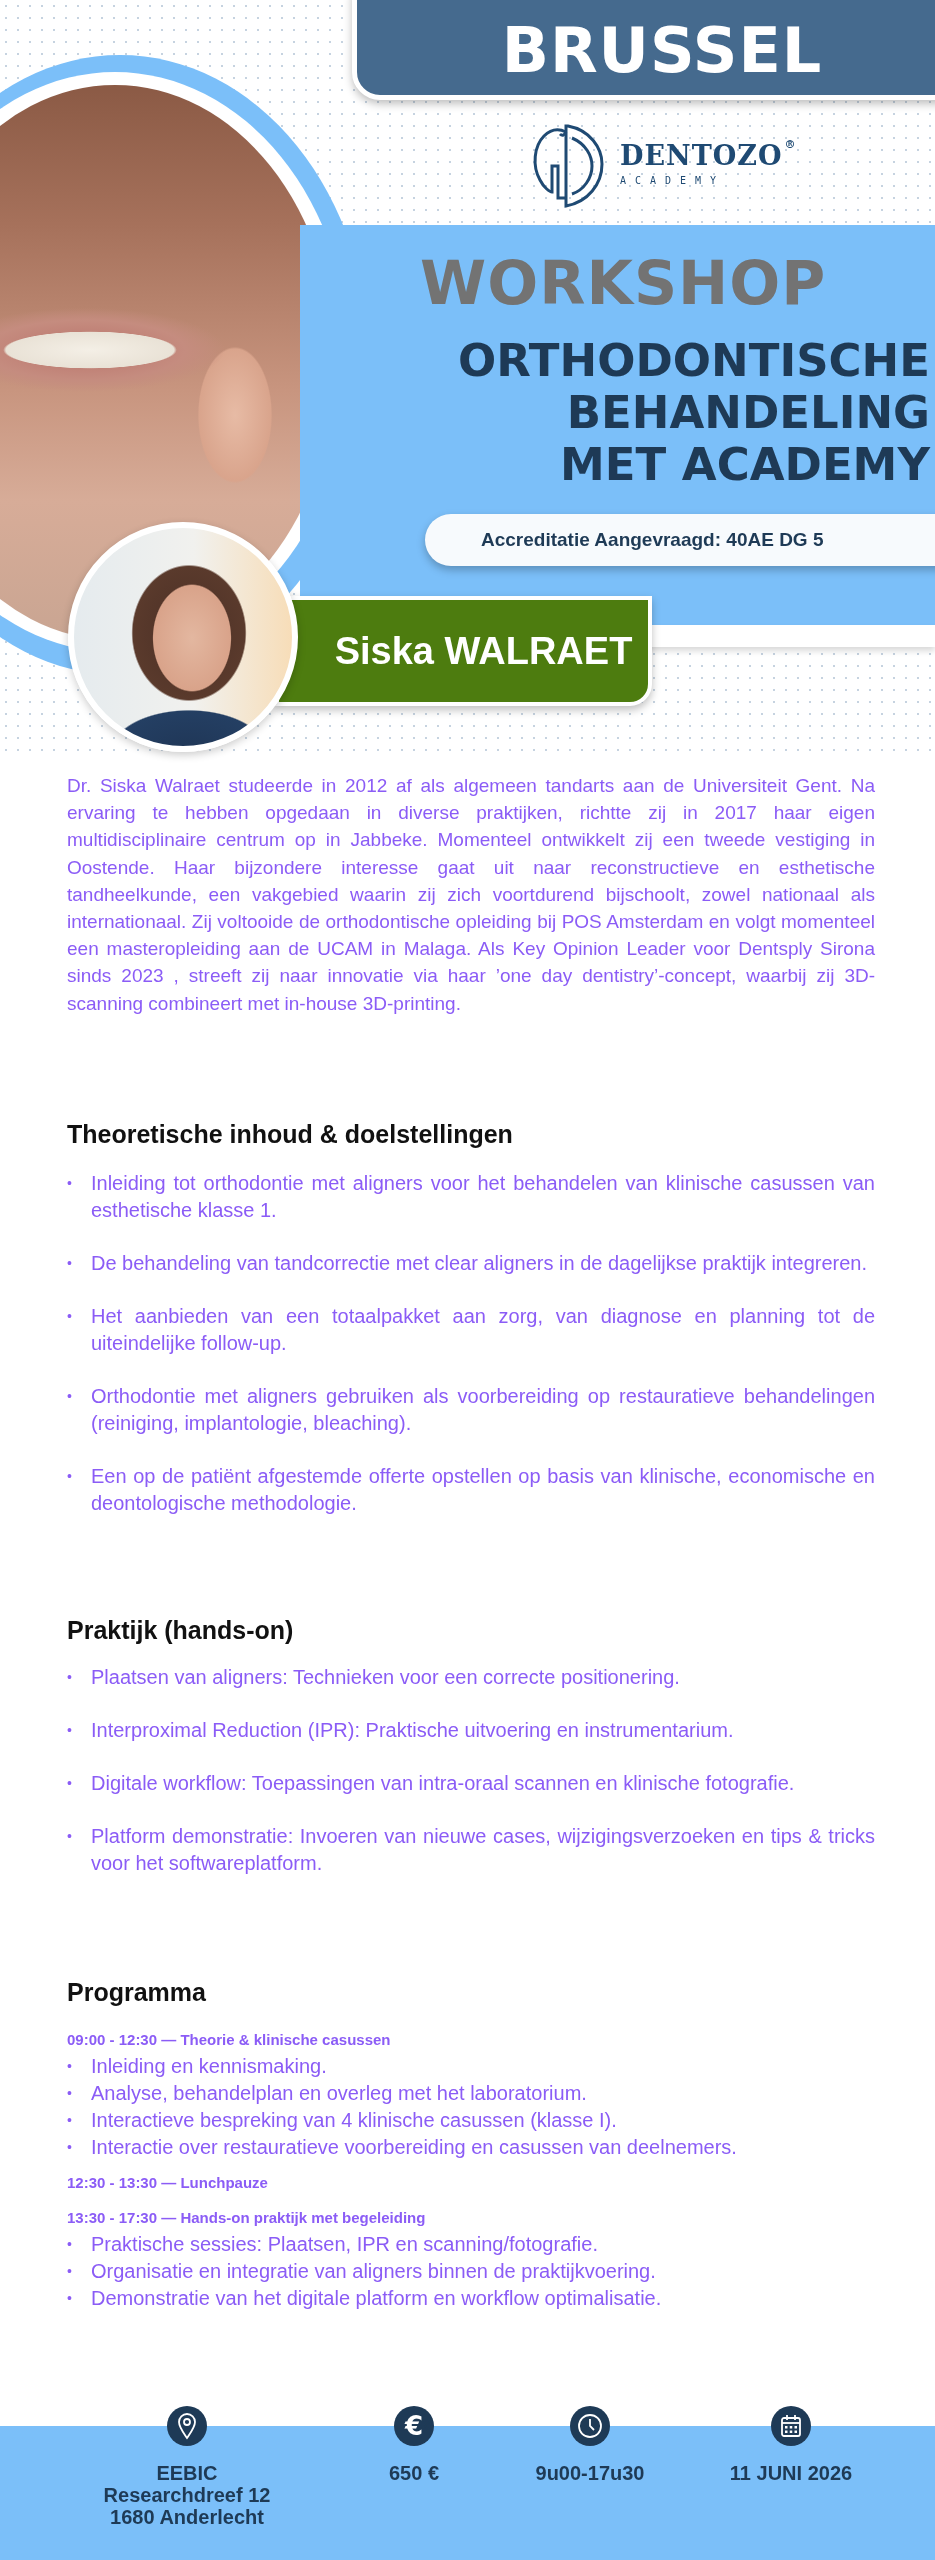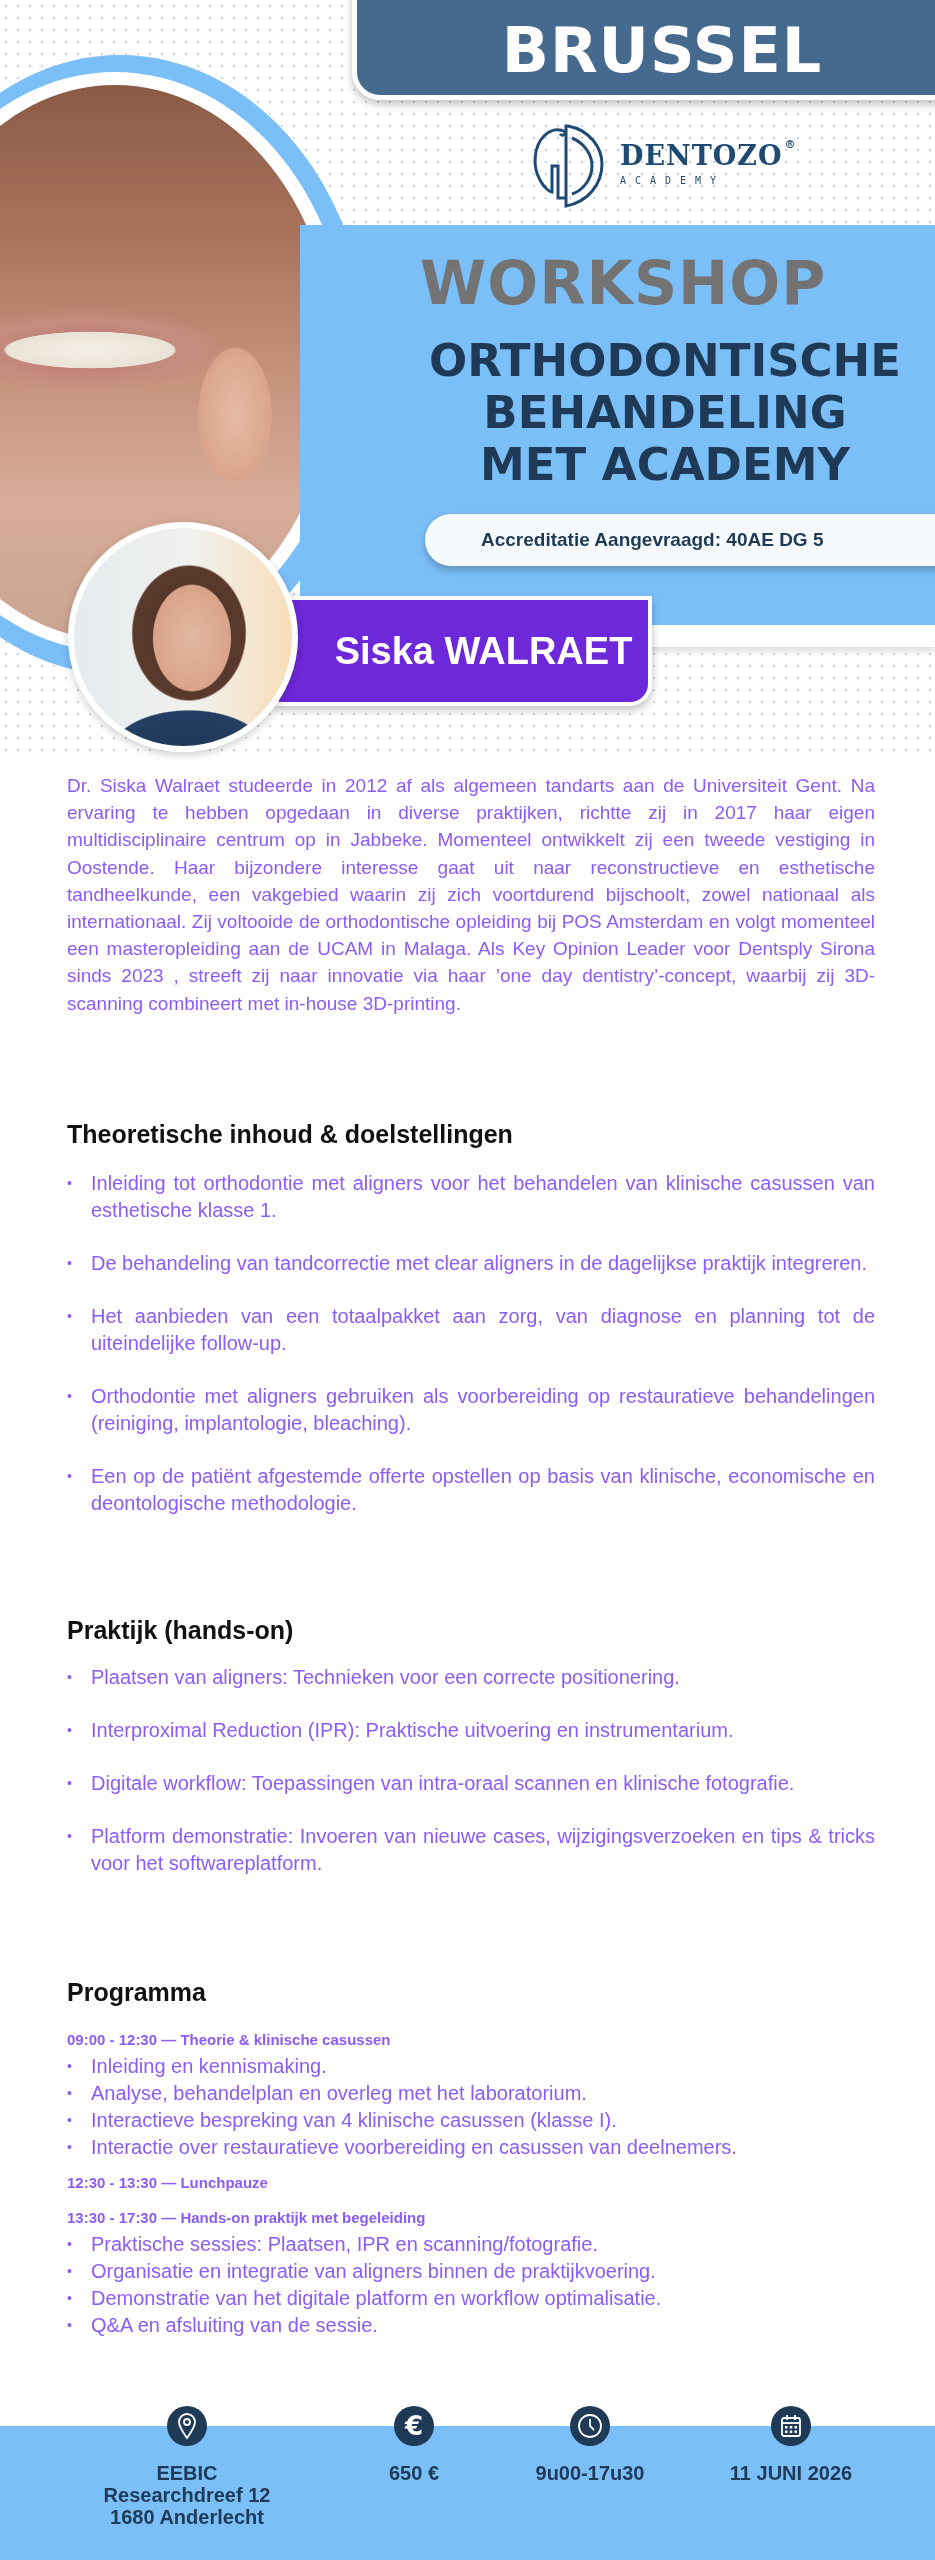--- a/index.html
+++ b/index.html
@@ -60,39 +60,39 @@
         radial-gradient(ellipse 60px 110px at 340px 330px, #e7bba5 0%, #d9a48c 60%, transparent 62%),
         linear-gradient(180deg, #8b5a45 0%, #a6715b 25%, #c8957f 55%, #d7ac98 75%, #c9a592 100%);
     }
 
     .workshop-title {
       position: absolute; left: 420px; top: 248px; width: 480px; text-align: left;
       color: #737373; font-weight: bold; font-size: 60px; letter-spacing: 1px;
       font-family: "DejaVu Sans", sans-serif;
     }
     .subtitle {
-      position: absolute; left: 400px; top: 335px; width: 530px; text-align: center;
+      position: absolute; left: 400px; top: 335px; width: 530px; text-align: right;
       color: #1e3a56; font-weight: bold; font-size: 45px; line-height: 52px;
       font-family: "DejaVu Sans", sans-serif; letter-spacing: 0px;
     }
     .accred-pill {
       position: absolute; left: 425px; top: 514px; width: 560px; height: 52px;
       background: #f7fafd; border-radius: 26px;
       box-shadow: 0 4px 8px rgba(0,0,0,0.25);
       display: flex; align-items: center; padding-left: 56px;
       color: #1e3a56; font-weight: bold; font-size: 19px;
     }
 
     .speaker-band-white {
       position: absolute; left: 600px; top: 625px; width: 335px; height: 22px; background: #ffffff;
       box-shadow: 0 4px 6px rgba(0,0,0,0.15);
     }
     .speaker-box {
       position: absolute; left: 275px; top: 596px; width: 377px; height: 110px;
-      background: #6d28d9; border: 4px solid #ffffff; border-radius: 0 0 22px 0;
+      background: #4d7c0f; border: 4px solid #ffffff; border-radius: 0 0 22px 0;
       box-shadow: 0 4px 8px rgba(0,0,0,0.25);
       display: flex; align-items: center; justify-content: center; padding-left: 40px;
       color: #ffffff; font-size: 38px; font-weight: bold;
     }
     .speaker-photo {
       position: absolute; left: 68px; top: 522px; width: 230px; height: 230px;
       border-radius: 50%; border: 6px solid #ffffff; overflow: hidden;
       box-shadow: 0 3px 8px rgba(0,0,0,0.2);
       background:
         radial-gradient(ellipse 55px 75px at 118px 110px, #e3b7a0 0%, #d9a38a 70%, transparent 72%),
@@ -218,21 +218,20 @@
   </div>
   <div class="prog-block">
     <div class="prog-time">12:30 - 13:30 — Lunchpauze</div>
   </div>
   <div class="prog-block">
     <div class="prog-time">13:30 - 17:30 — Hands-on praktijk met begeleiding</div>
     <ul class="bullets">
       <li>Praktische sessies: Plaatsen, IPR en scanning/fotografie.</li>
       <li>Organisatie en integratie van aligners binnen de praktijkvoering.</li>
       <li>Demonstratie van het digitale platform en workflow optimalisatie.</li>
-      <li>Q&amp;A en afsluiting van de sessie.</li>
     </ul>
   </div>
 </div>
 
 <div class="footer"></div>
 
 <div class="info-item" style="left:57px">
   <div class="info-icon">
     <svg width="22" height="28" viewBox="0 0 22 28">
       <path d="M11 26 C7 20 3 15 3 10 A8 8 0 0 1 19 10 C19 15 15 20 11 26 Z" fill="none" stroke="#ffffff" stroke-width="1.8"></path>

